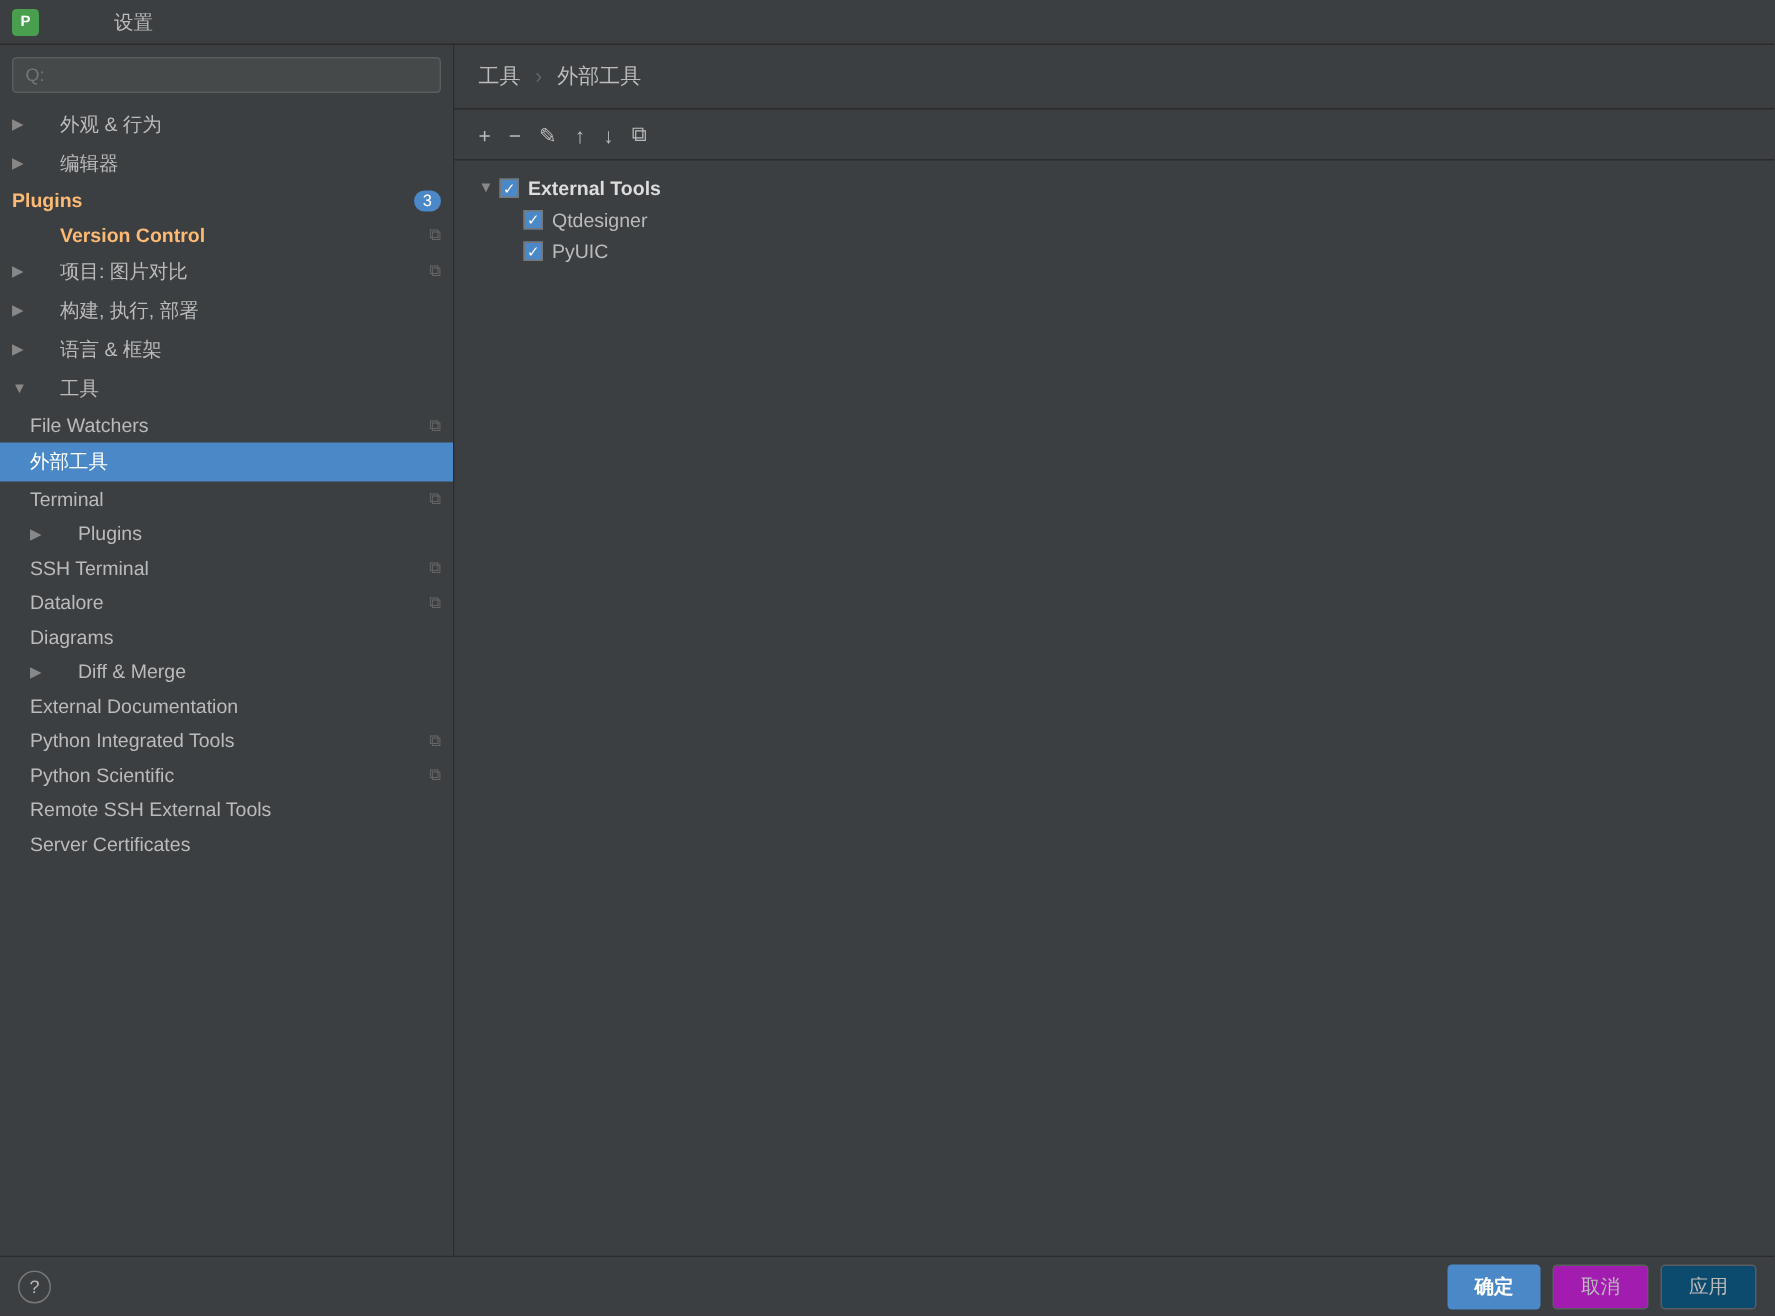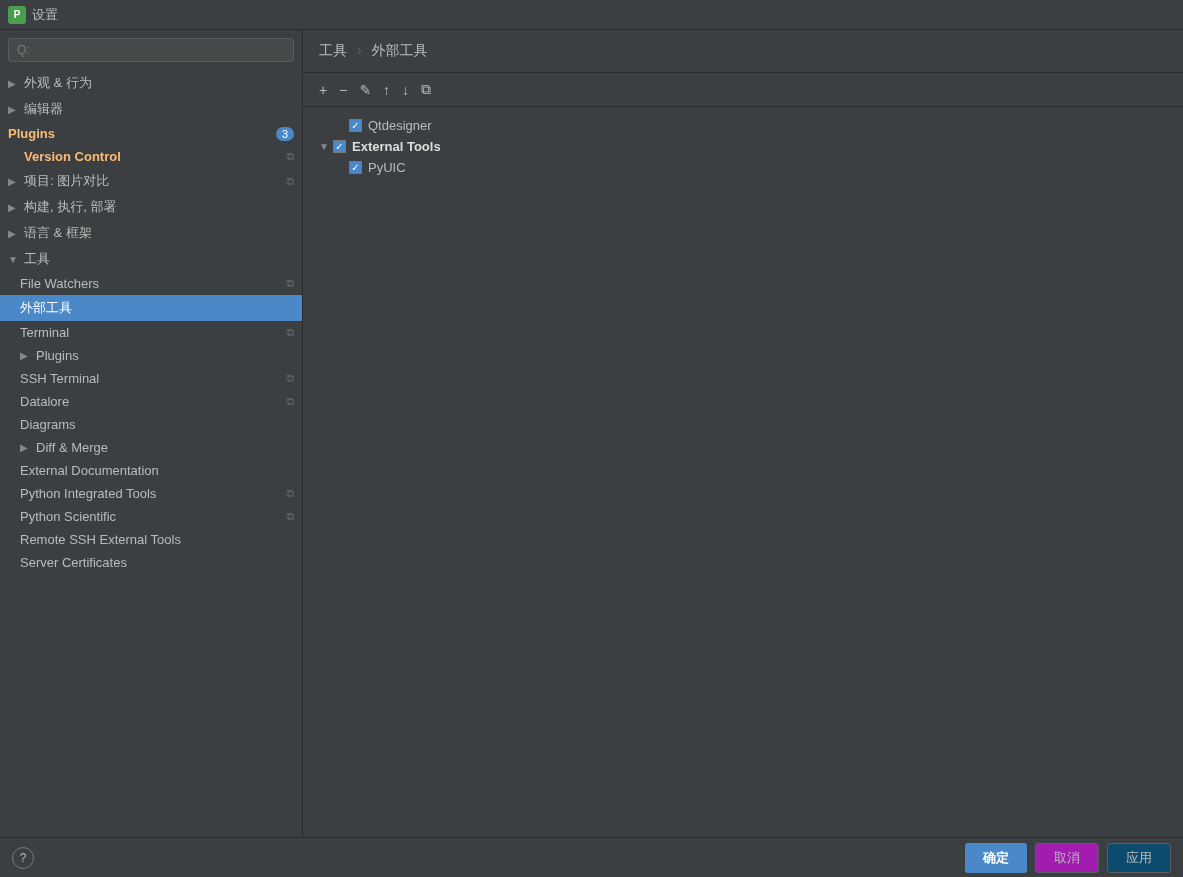--- a/index.html
+++ b/index.html
@@ -27,20 +27,21 @@
       height: 18px;
       margin-right: 6px;
       background: #4a9f4e;
       border-radius: 3px;
       display: flex; align-items: center; justify-content: center;
       font-size: 10px; color: white; font-weight: bold;
     }
     .title-bar-text {
       color: #bbbbbb;
       font-size: 13px;
+      margin-left: 44px;
     }
 
     
     .main-layout {
       display: flex;
       height: calc(877px - 30px - 40px);
     }
 
     
     .sidebar {
@@ -71,20 +72,21 @@
     }
 
     .sidebar-item {
       padding: 4px 8px 4px 8px;
       cursor: pointer;
       display: flex;
       align-items: center;
       color: #bbbbbb;
       font-size: 13px;
       position: relative;
+      gap: 16px;
     }
     .sidebar-item.active {
       background: #4a88c7;
       color: #ffffff;
     }
     .sidebar-item.group {
       font-weight: normal;
     }
     .sidebar-item.indent1 { padding-left: 20px; }
 
@@ -377,30 +379,30 @@
       <button class="toolbar-btn">+</button>
       <button class="toolbar-btn">−</button>
       <button class="toolbar-btn">✎</button>
       <button class="toolbar-btn">↑</button>
       <button class="toolbar-btn">↓</button>
       <button class="toolbar-btn">⧉</button>
     </div>
 
     <div class="tree-area">
 
+      <div class="tree-row">
+        <span class="tree-arrow down"></span>
+        <div class="checkbox checked"></div>
+        <span class="tree-label bold">External Tools</span>
+      </div>
+
       <div class="tree-row tree-indent1">
         <span style="width:14px;display:inline-block;"></span>
         <div class="checkbox checked"></div>
         <span class="tree-label">Qtdesigner</span>
-      </div>
-
-      <div class="tree-row">
-        <span class="tree-arrow down"></span>
-        <div class="checkbox checked"></div>
-        <span class="tree-label bold">External Tools</span>
       </div>
 
       <div class="tree-row tree-indent1">
         <span style="width:14px;display:inline-block;"></span>
         <div class="checkbox checked"></div>
         <span class="tree-label">PyUIC</span>
       </div>
 
     </div>
   </div>

